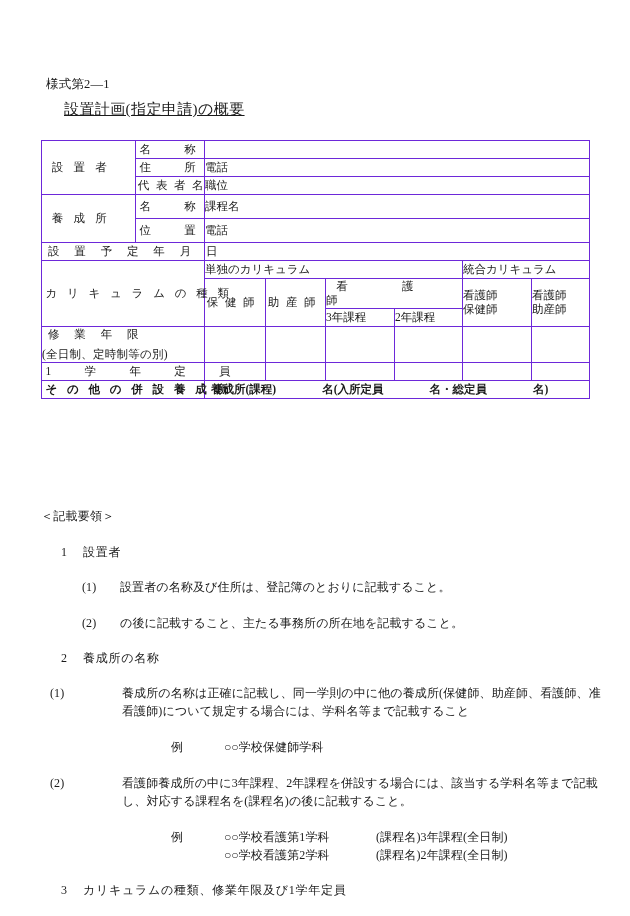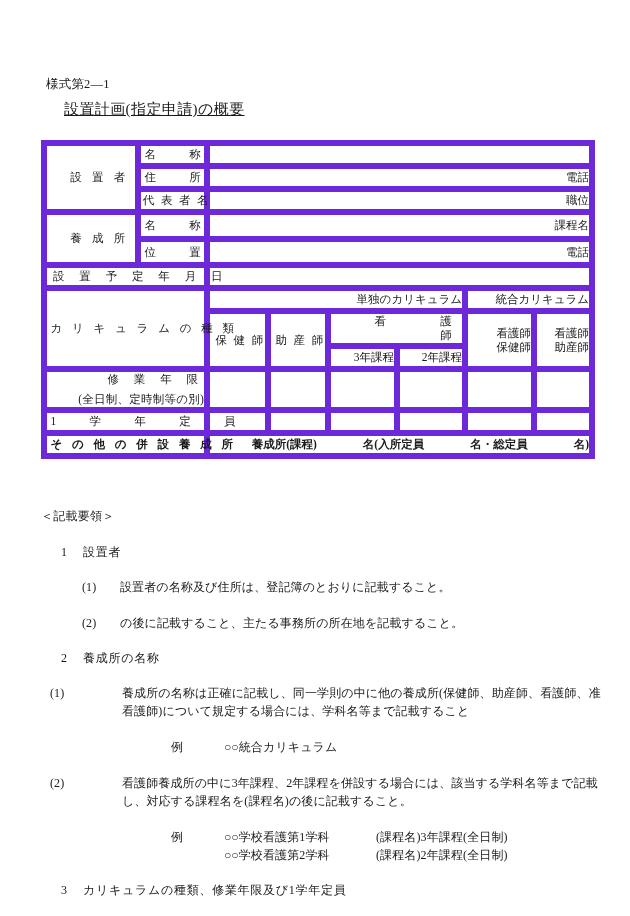--- a/index.html
+++ b/index.html
@@ -45,25 +45,25 @@
   .form-table {
     position: absolute;
     left: 41px;
     top: 140px;
     width: 548px;
     border-collapse: collapse;
     table-layout: fixed;
     font-size: 11.5px;
   }
   .form-table td {
-    border: 6px solid #6d28d9;
+    border: 1px solid #6d28d9;
     padding: 0;
     height: 17px;
     vertical-align: middle;
-    text-align: right;
+    text-align: left;
     line-height: 1.25;
   }
   .lbl-main {
     
     letter-spacing: 0.32em;
     text-indent: 0.32em;
     padding: 15px 6px !important;
     white-space: nowrap;
   }
   .lbl-sub {
@@ -296,21 +296,21 @@
 
     <p class="sec-title">
       <span class="num">2</span><span>養成所の名称</span>
     </p>
 
     <p class="item item-wrap">
       <span class="mk">(1)</span><span>養成所の名称は正確に記載し、同一学則の中に他の養成所(保健師、助産師、看護師、准看護師)について規定する場合には、学科名等まで記載すること</span>
     </p>
 
     <p class="example">
-      <span class="ex-label">例</span><span>○○統合カリキュラム</span>
+      <span class="ex-label">例</span><span>○○学校保健師学科</span>
     </p>
 
     <p class="item item-wrap">
       <span class="mk">(2)</span><span>看護師養成所の中に3年課程、2年課程を併設する場合には、該当する学科名等まで記載し、対応する課程名を(課程名)の後に記載すること。</span>
     </p>
 
     <p class="example">
       <span class="ex-label">例</span><span class="ex-name">○○学校看護第1学科</span><span>(課程名)3年課程(全日制)</span><br>
       <span class="ex-label"></span><span class="ex-name">○○学校看護第2学科</span><span>(課程名)2年課程(全日制)</span>
     </p>

